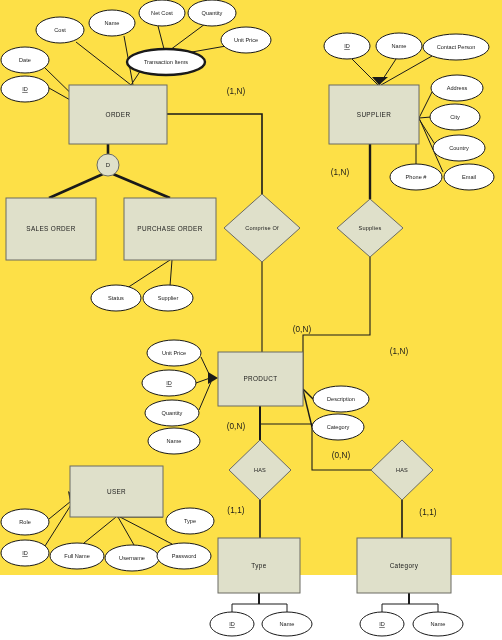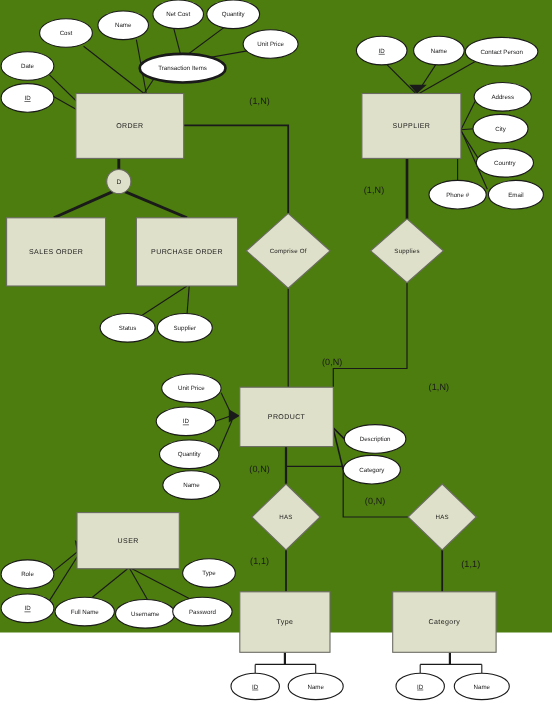--- a/index.html
+++ b/index.html
@@ -1,21 +1,21 @@
 <!DOCTYPE html>
 <html><head>
 <meta charset="utf-8">
 <title>ER Diagram</title>
 <style>
   html,body{margin:0;padding:0;background:#ffffff;}
   body{
     font-family:"Liberation Sans","DejaVu Sans",sans-serif;
     width:502px;height:640px;overflow:hidden;
   }
-  #diagram-root{position:relative;width:502px;height:575px;background:#4d7c0f;}
+  #diagram-root{position:relative;width:502px;height:575px;background:#fde047;}
   svg#er-canvas{position:absolute;top:0;left:0;width:502px;height:640px;}
   .ent-label,.rel-label,.attr-label,.card-label,.disj-label{
     font-family:"Liberation Sans","DejaVu Sans",sans-serif;
     fill:#1a1a1a;
     text-anchor:middle;
     dominant-baseline:middle;
   }
   .ent-label{font-size:6.4px;letter-spacing:.35px;}
   .rel-label{font-size:5.6px;letter-spacing:.2px;}
   .attr-label{font-size:5.6px;}

